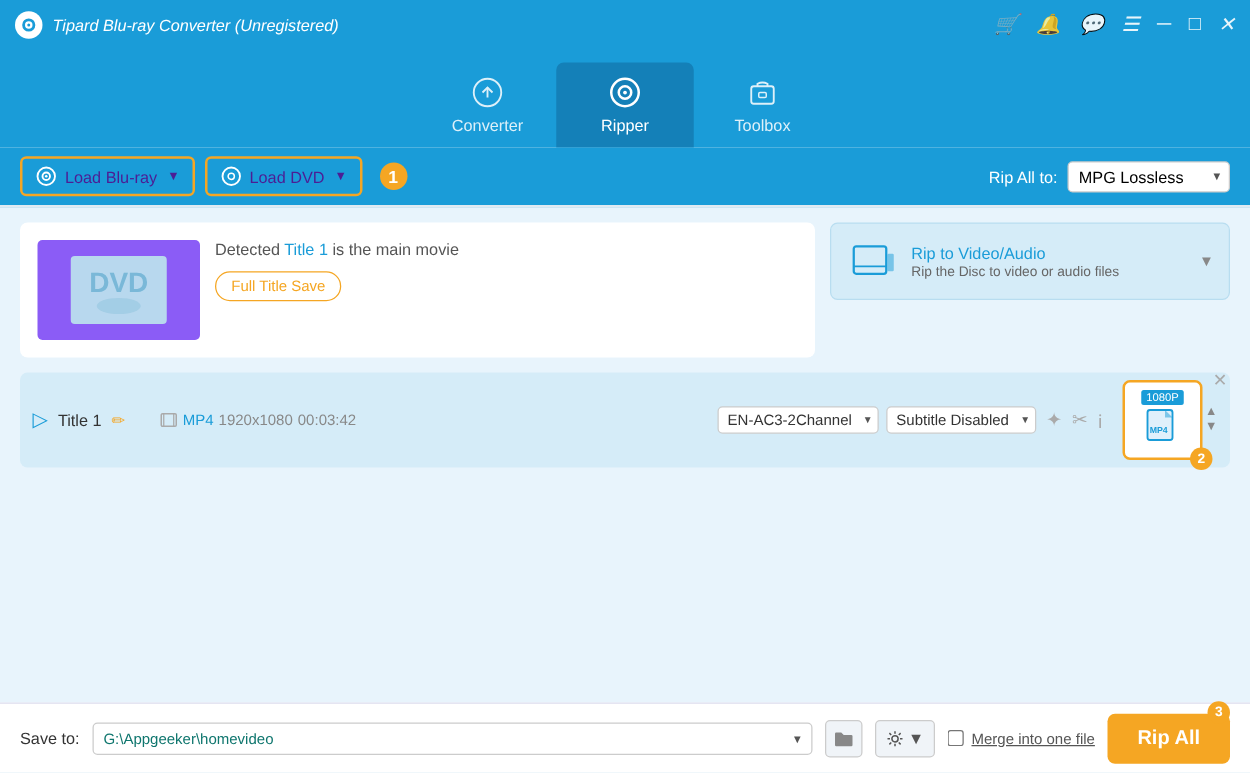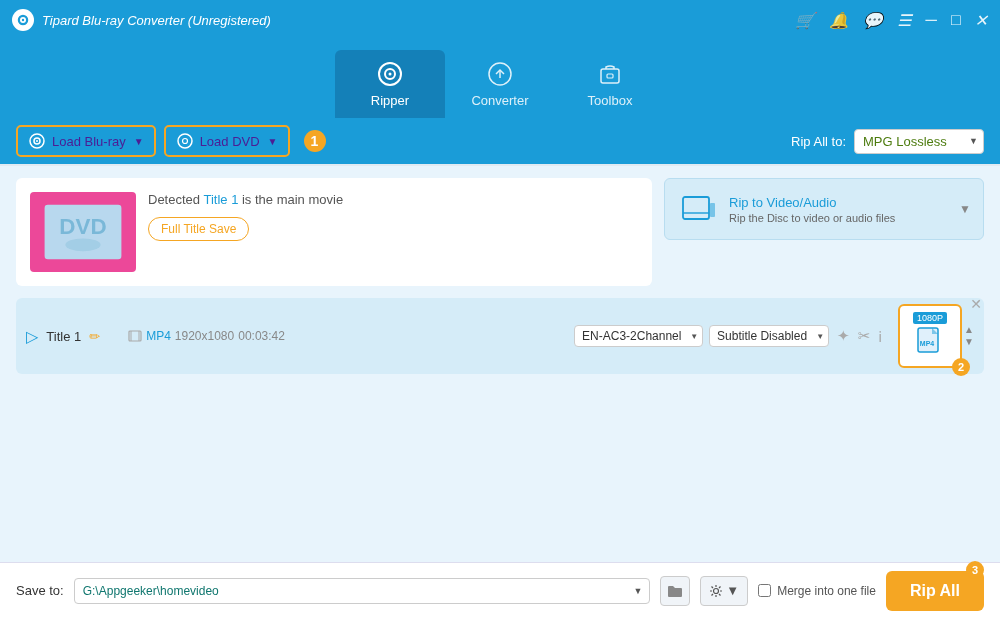--- a/index.html
+++ b/index.html
@@ -88,37 +88,37 @@
       margin-left: auto;
       display: flex; align-items: center; gap: 8px;
       color: white; font-size: 13px;
     }
     .rip-format-select {
       background: white;
       border: 1px solid #ccc;
       border-radius: 4px;
       padding: 4px 24px 4px 8px;
       font-size: 13px;
-      color: #4d7c0f;
+      color: #000000;
       appearance: none;
       cursor: pointer;
       width: 130px;
     }
     .select-wrapper { position: relative; }
     .select-wrapper::after {
       content: '▼';
       font-size: 9px;
       position: absolute;
       right: 6px; top: 50%; transform: translateY(-50%);
       color: #555;
       pointer-events: none;
     }
     .dvd-icon {
-      width: 106px; height: 80px;
-      background: #ec4899;
+      width: 130px; height: 80px;
+      background: #8b5cf6;
       border-radius: 4px;
       display: flex; align-items: center; justify-content: center;
       flex-shrink: 0;
     }
     .dvd-icon svg { width: 80px; height: 60px; }
     .file-info { flex: 1; }
     .file-name { font-size: 13px; color: #333; margin-bottom: 6px; }
     .file-detected { font-size: 13px; color: #555; margin-bottom: 10px; }
     .file-detected .link { color: #1a9cd8; }
     .full-title-btn {
@@ -263,21 +263,21 @@
     }
     .settings-btn {
       background: #f0f4f8;
       border: 1px solid #ccc;
       border-radius: 4px;
       height: 30px;
       display: flex; align-items: center; justify-content: center;
       cursor: pointer;
       padding: 0 8px; gap: 3px; font-size: 13px; color: #555;
     }
-    .merge-check { display: flex; align-items: center; gap: 6px; font-size: 12px; color: #555; white-space: nowrap; }
+    .merge-check { display: flex; align-items: center; gap: 6px; font-size: 12px; color: #555; white-space: nowrap; text-decoration: underline; }
     .merge-check input { cursor: pointer; }
     .rip-all-btn {
       background: #f5a623;
       color: white;
       border: none;
       border-radius: 6px;
       padding: 8px 24px;
       font-size: 16px;
       font-weight: bold;
       cursor: pointer;
@@ -334,35 +334,35 @@
 
       <span class="title-bar-icon">─</span>
 
       <span class="title-bar-icon">□</span>
 
       <span class="title-bar-icon">✕</span>
     </div>
   </div>
 
   <div class="nav-bar">
+    <div class="nav-tab">
+      <svg viewBox="0 0 26 26" fill="none">
+        <circle cx="13" cy="13" r="11" stroke="white" stroke-width="1.5"></circle>
+        <path d="M9 13 L13 9 L17 13" stroke="white" stroke-width="1.5" fill="none"></path>
+        <path d="M13 9 L13 17" stroke="white" stroke-width="1.5"></path>
+      </svg>
+      <span>Converter</span>
+    </div>
     <div class="nav-tab active">
       <svg viewBox="0 0 26 26" fill="none">
         <circle cx="13" cy="13" r="11" stroke="white" stroke-width="2"></circle>
         <circle cx="13" cy="13" r="5" stroke="white" stroke-width="2"></circle>
         <circle cx="13" cy="13" r="1.5" fill="white"></circle>
       </svg>
       <span>Ripper</span>
-    </div>
-    <div class="nav-tab">
-      <svg viewBox="0 0 26 26" fill="none">
-        <circle cx="13" cy="13" r="11" stroke="white" stroke-width="1.5"></circle>
-        <path d="M9 13 L13 9 L17 13" stroke="white" stroke-width="1.5" fill="none"></path>
-        <path d="M13 9 L13 17" stroke="white" stroke-width="1.5"></path>
-      </svg>
-      <span>Converter</span>
     </div>
     <div class="nav-tab">
       <svg viewBox="0 0 26 26" fill="none">
         <rect x="4" y="8" width="18" height="14" rx="2" stroke="white" stroke-width="1.5"></rect>
         <path d="M9 8 V6 Q13 4 17 6 V8" stroke="white" stroke-width="1.5" fill="none"></path>
         <rect x="10" y="13" width="6" height="4" rx="1" stroke="white" stroke-width="1.2"></rect>
       </svg>
       <span>Toolbox</span>
     </div>
   </div>

